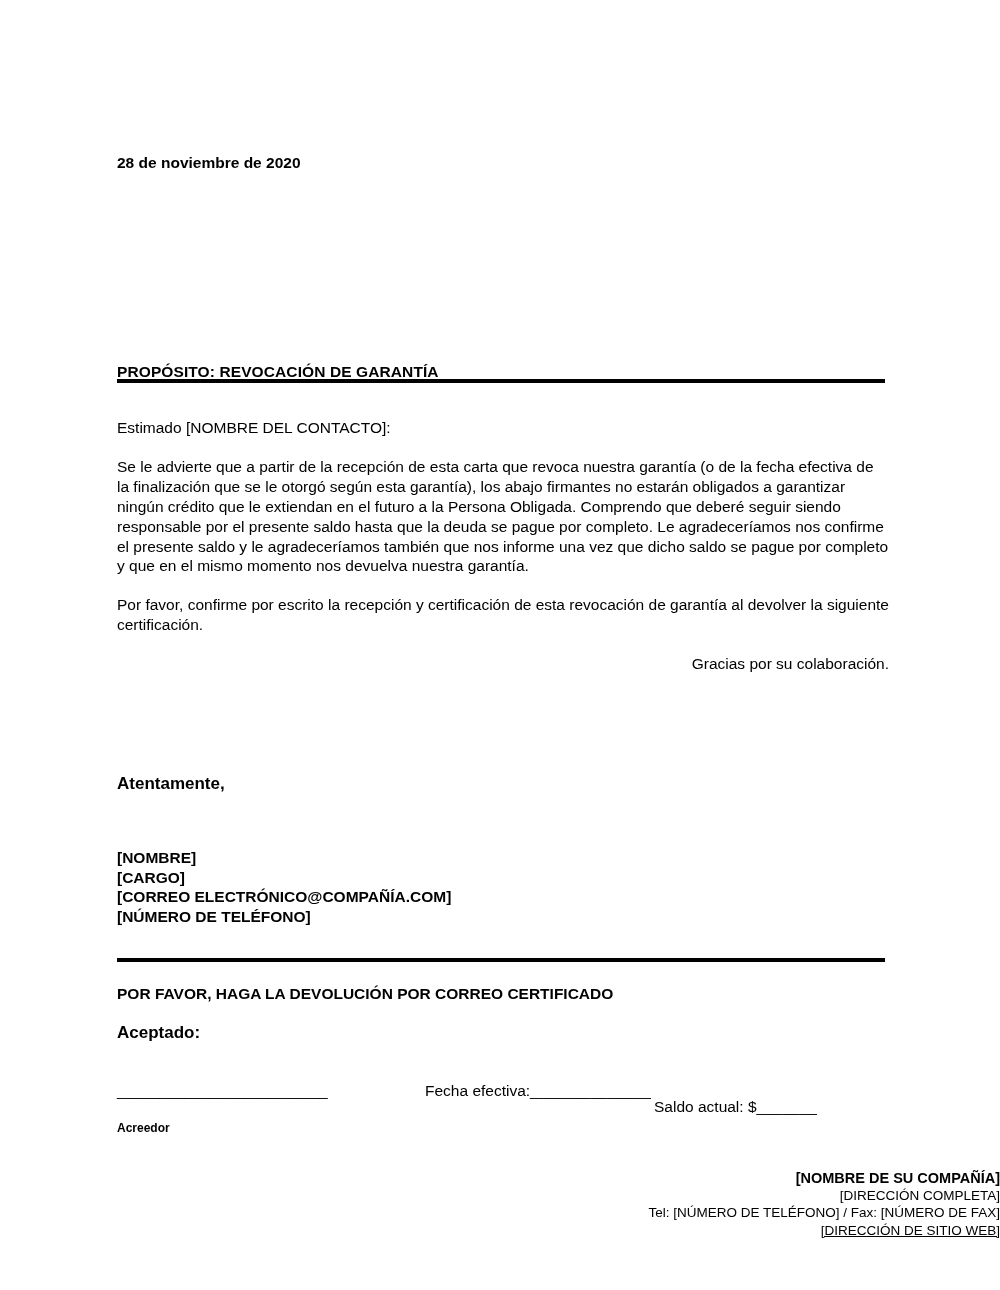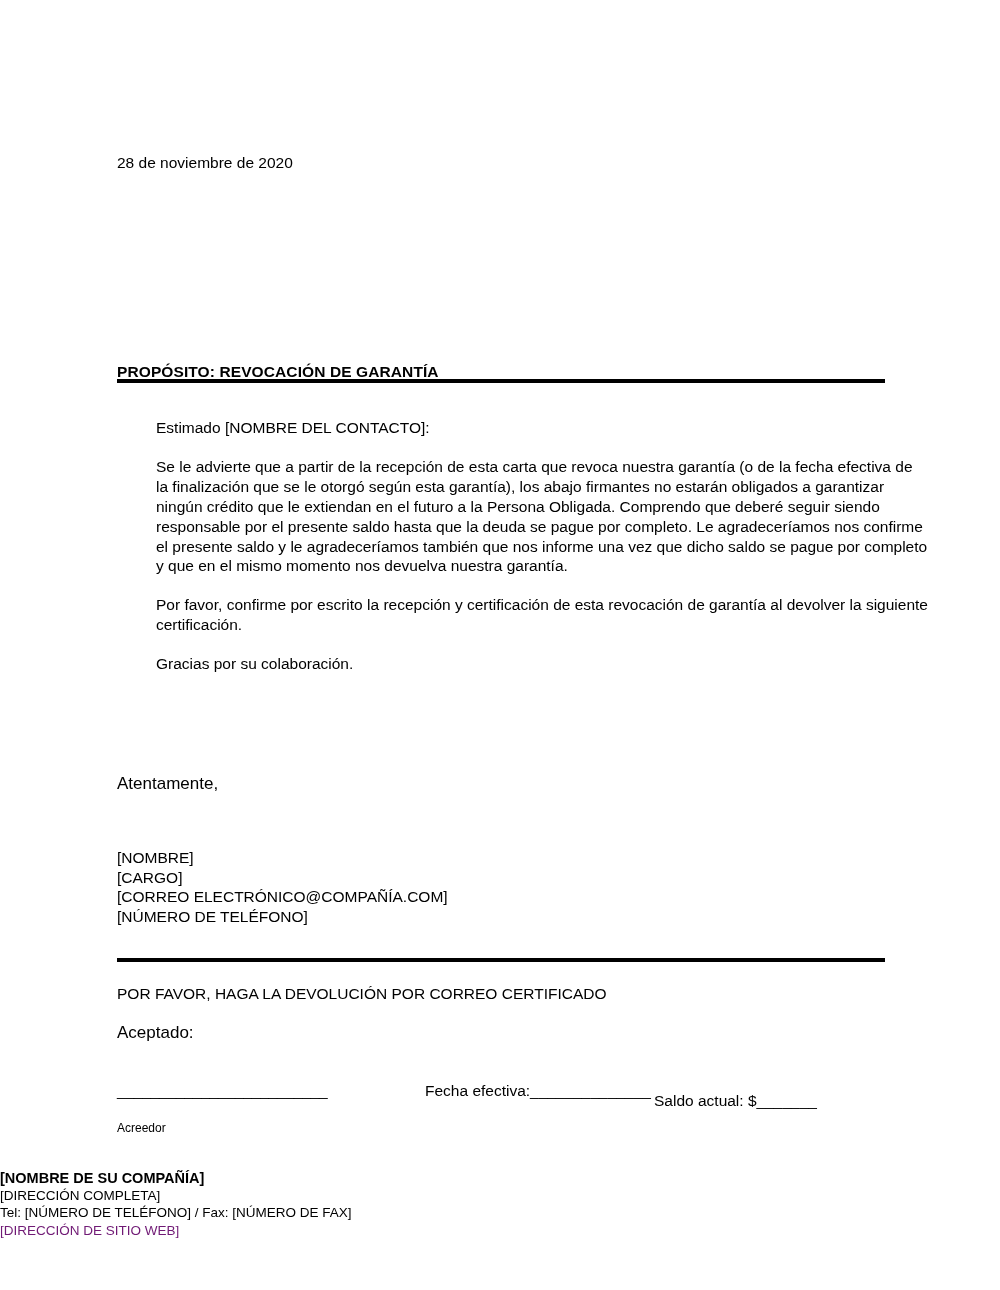--- a/index.html
+++ b/index.html
@@ -20,20 +20,21 @@
     margin: 0 auto;
     background: #ffffff;
     overflow: hidden;
     box-sizing: border-box;
   }
   .content {
     position: absolute;
     left: 117px;
     top: 0;
     width: 768px;
+    font-weight: bold;
   }
 
   
   .date-line {
     position: absolute;
     top: 153px;
     font-size: 15.5px;
     line-height: 20px;
     white-space: nowrap;
   }
@@ -67,26 +68,25 @@
   }
 
   
   .body-wrap {
     position: absolute;
     top: 418px;
     left: 117px;
     width: 772px;
     font-size: 15.5px;
     line-height: 19.9px;
-    margin-left: 39px;
   }
   .body-wrap p {
     margin: 0 0 19px 0;
   }
-  .body-wrap p:last-child { margin-bottom: 0; }
+  .body-wrap p:last-child { margin-bottom: 0; text-align: right; }
 
   
   .closing {
     position: absolute;
     top: 774px;
     font-size: 17px;
     line-height: 19.9px;
     white-space: nowrap;
   }
   .signer-block {
@@ -140,52 +140,53 @@
   }
   .sig-date {
     position: absolute;
     left: 308px;
     top: 0;
     white-space: nowrap;
   }
   .sig-balance {
     position: absolute;
     left: 537px;
-    top: 10px;
+    top: 16px;
     white-space: nowrap;
   }
   .creditor-label {
     position: absolute;
     top: 1119px;
     font-size: 12px;
     line-height: 19.9px;
     white-space: nowrap;
   }
 
   
   .footer {
     position: absolute;
     left: 0;
     top: 1169px;
     width: 1000px;
-    text-align: left;
+    text-align: right;
   }
   .footer-company {
     font-size: 14.5px;
     font-weight: bold;
     line-height: 18px;
   }
   .footer-line {
     font-size: 13.5px;
     line-height: 17px;
   }
   .footer-link {
     font-size: 13.5px;
     line-height: 17px;
-    color: #701a75;
+    color: #000000;
+    text-decoration: underline;
     cursor: pointer;
   }
 </style>
 </head>
 <body>
 
 <div class="page">
 
   <div class="content date-line">28 de noviembre de 2020</div>
 

